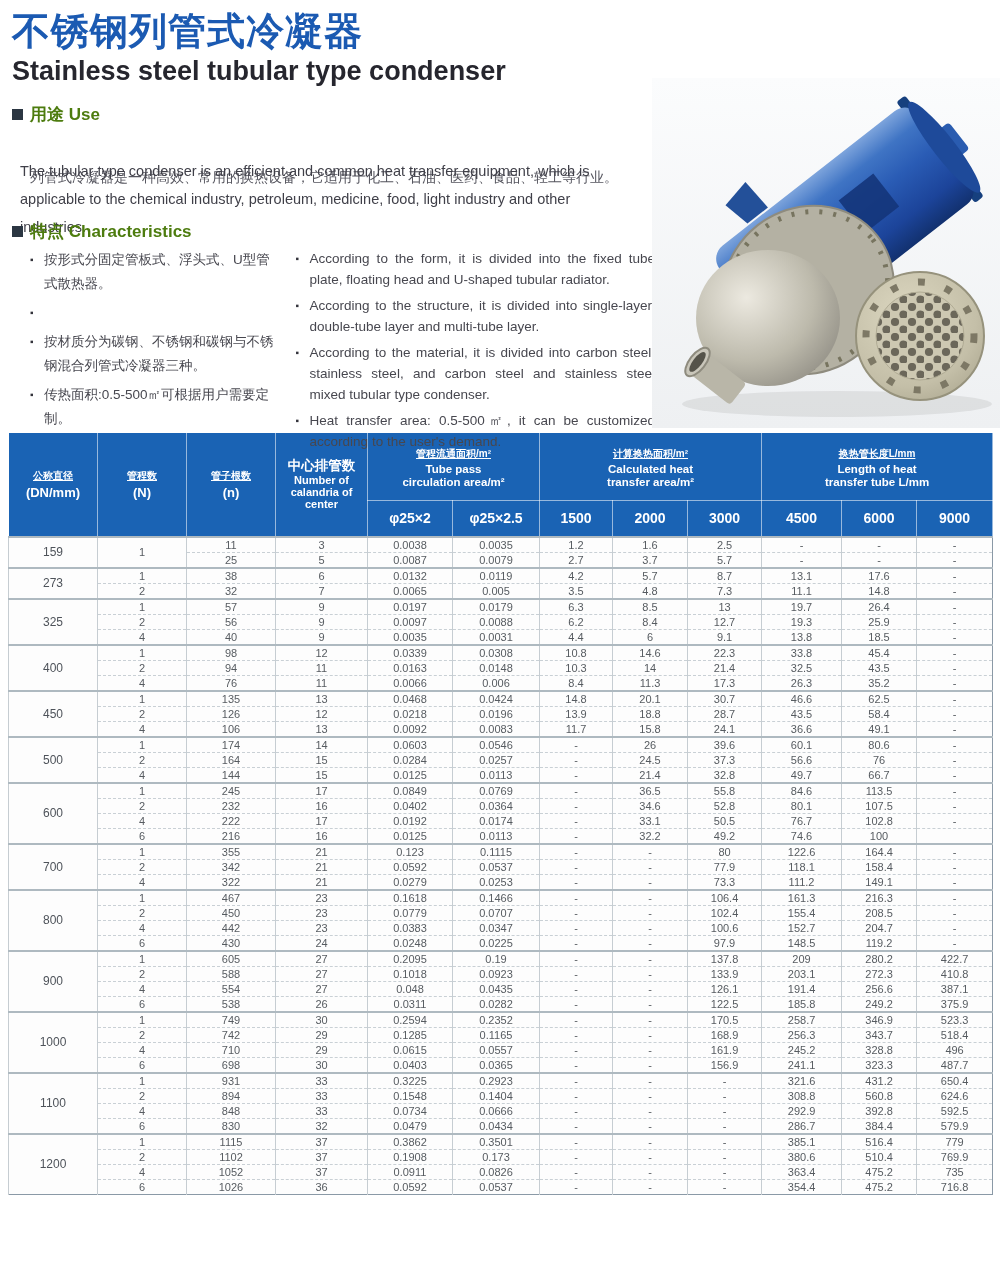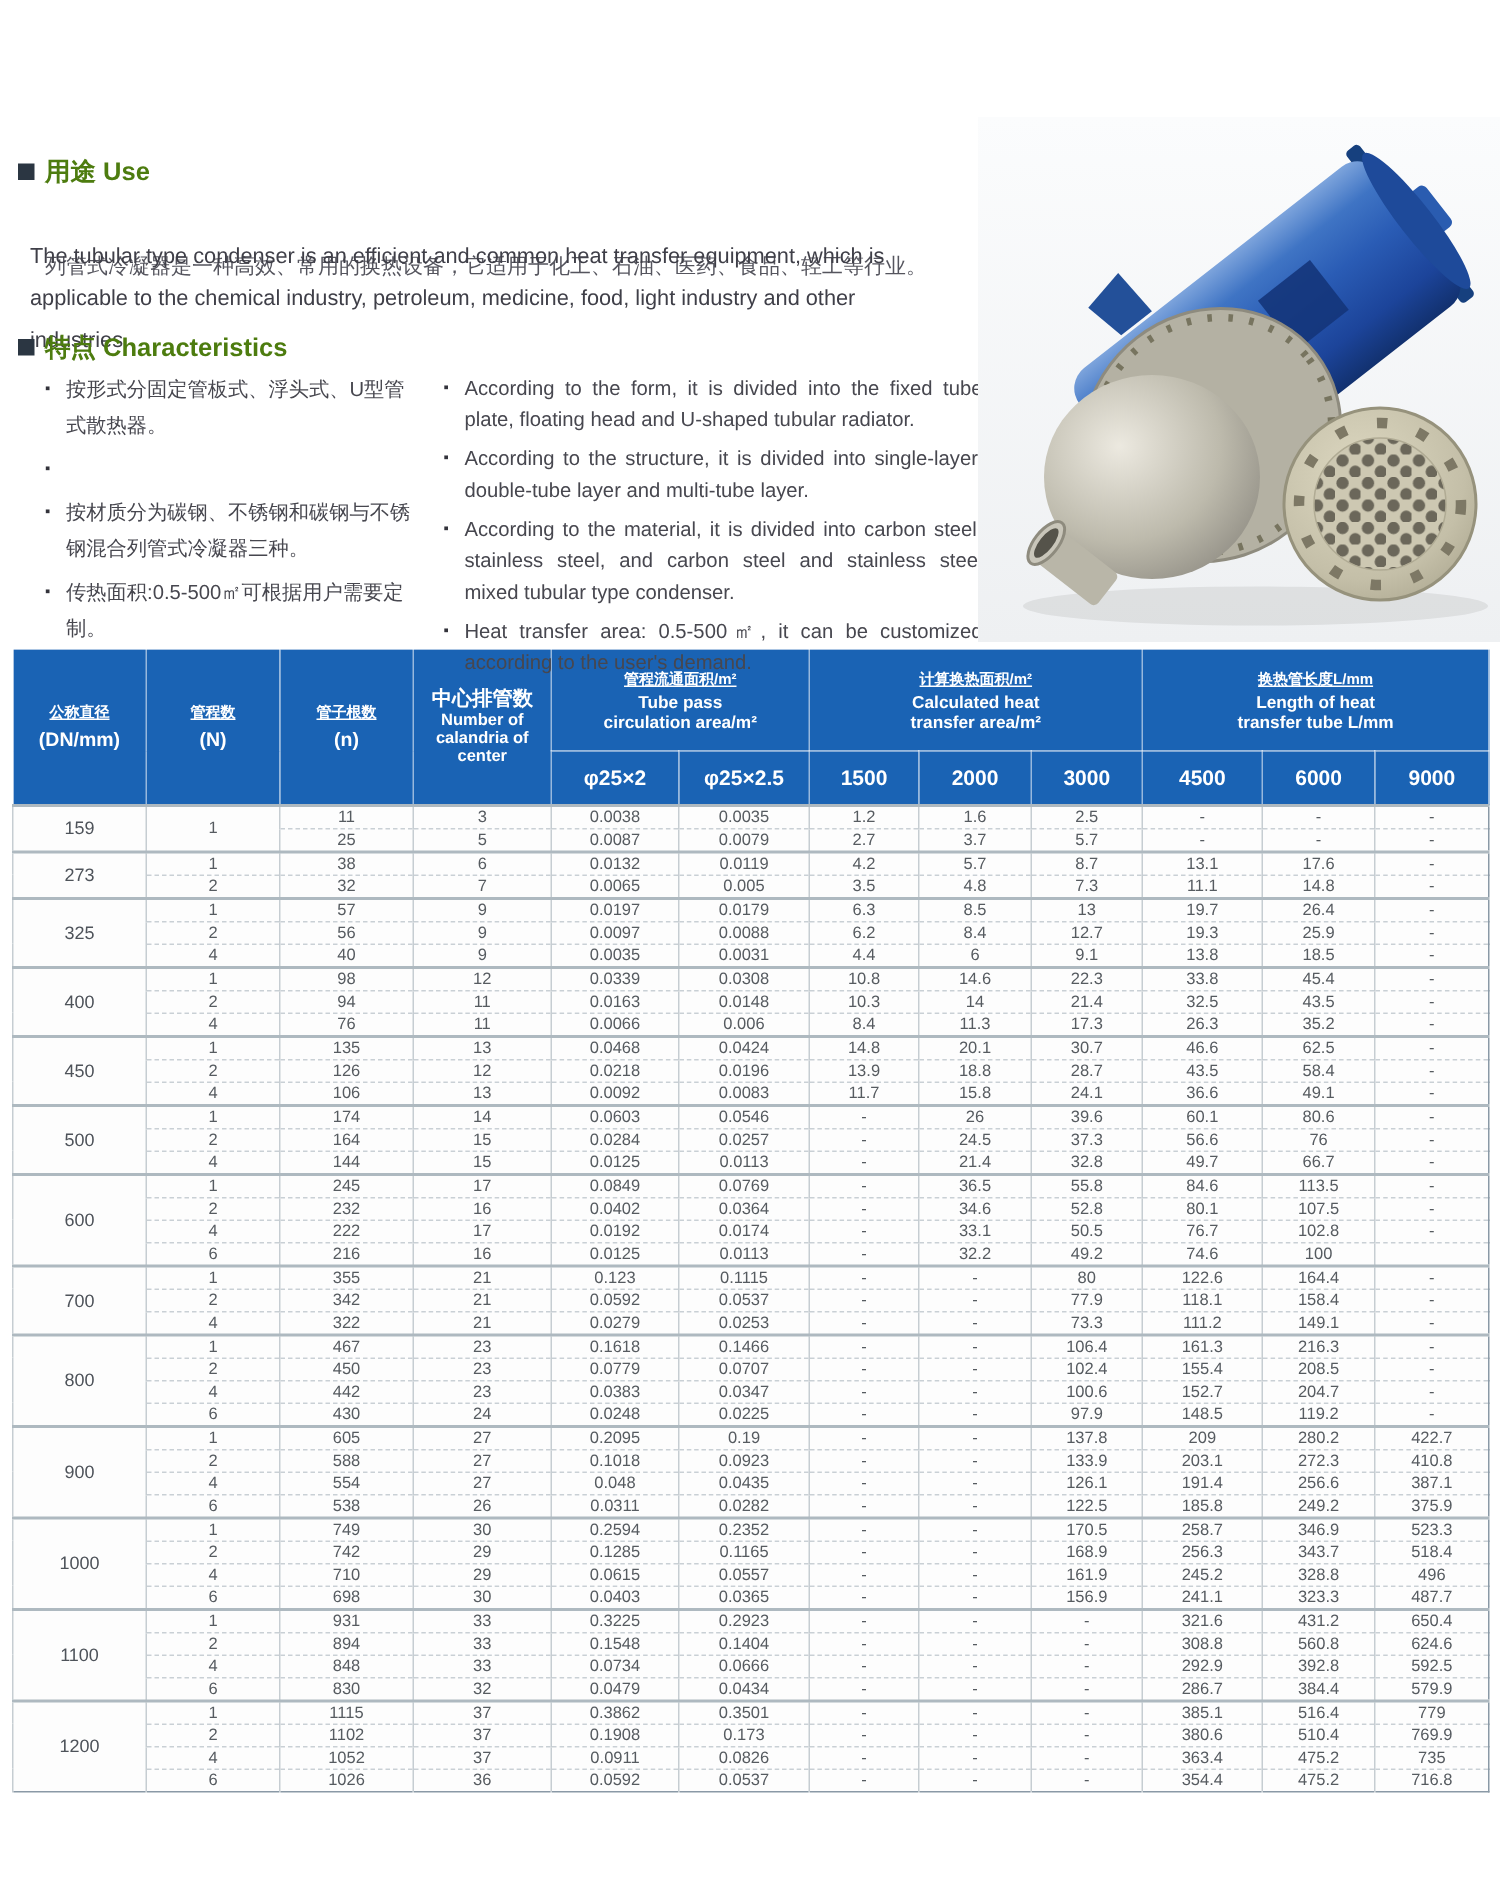--- a/index.html
+++ b/index.html
@@ -56,20 +56,22 @@
     text-align:center; color:#565b60; border-left:1px solid #c6cdd2;
     border-top:1px dashed #c9d0d5; background:#fdfdfd;
   }
   .spec tbody.grp { border-top:2px solid #aeb9c0; }
   .spec td.dn { font-size:12px; color:#4e535a; }
 </style>
 </head>
 <body>
 
 <div class="top">
+  <div class="page-title">不锈钢列管式冷凝器</div>
+  <div class="page-subtitle">Stainless steel tubular type condenser</div>
 
   <div class="sec-head use-head">
     <span class="sq"></span><span>用途</span>&nbsp;<span>Use</span>
   </div>
   <p class="use-cn">列管式冷凝器是一种高效、常用的换热设备，它适用于化工、石油、医药、食品、轻工等行业。</p>
   <p class="use-en">The tubular type condenser is an efficient and common heat transfer equipment, which is applicable to the chemical industry, petroleum, medicine, food, light industry and other industries.</p>
 
   <div class="sec-head char-head">
     <span class="sq"></span><span>特点</span>&nbsp;<span>Characteristics</span>
   </div>

